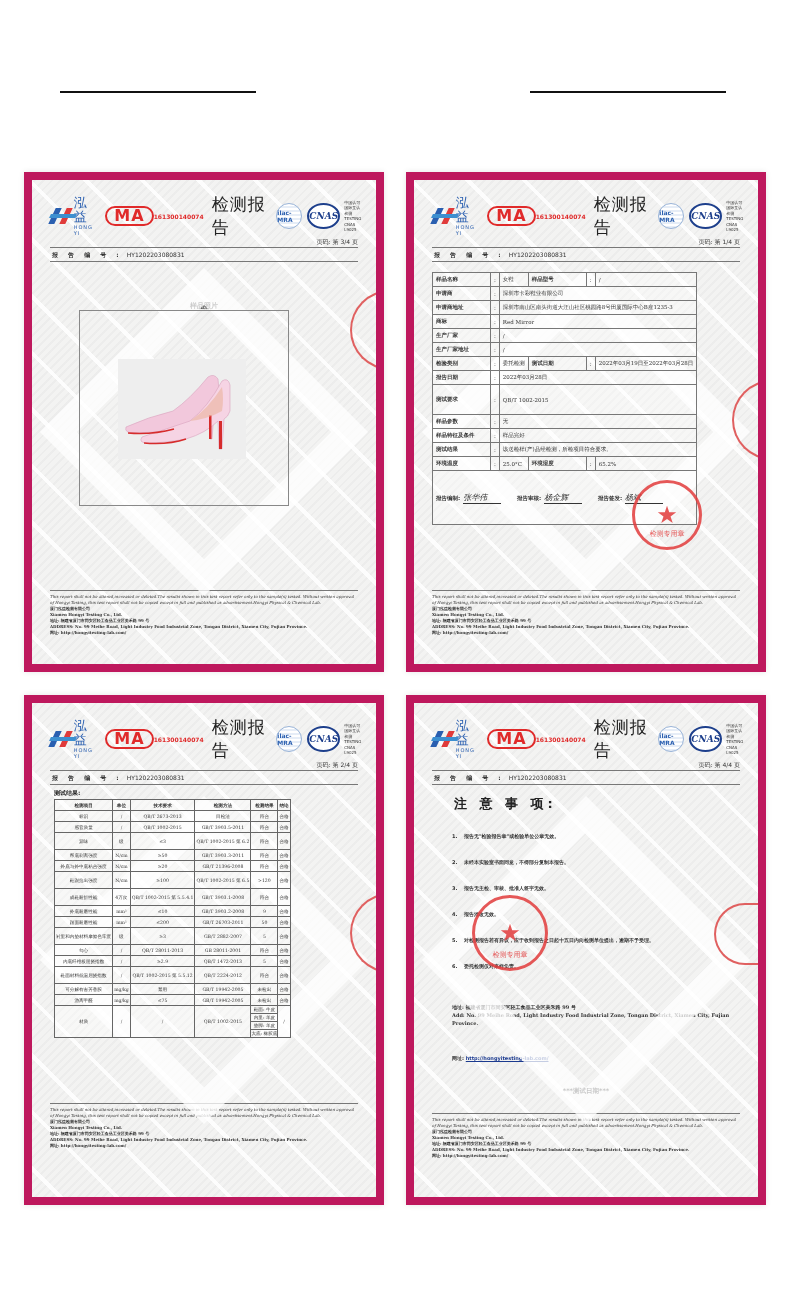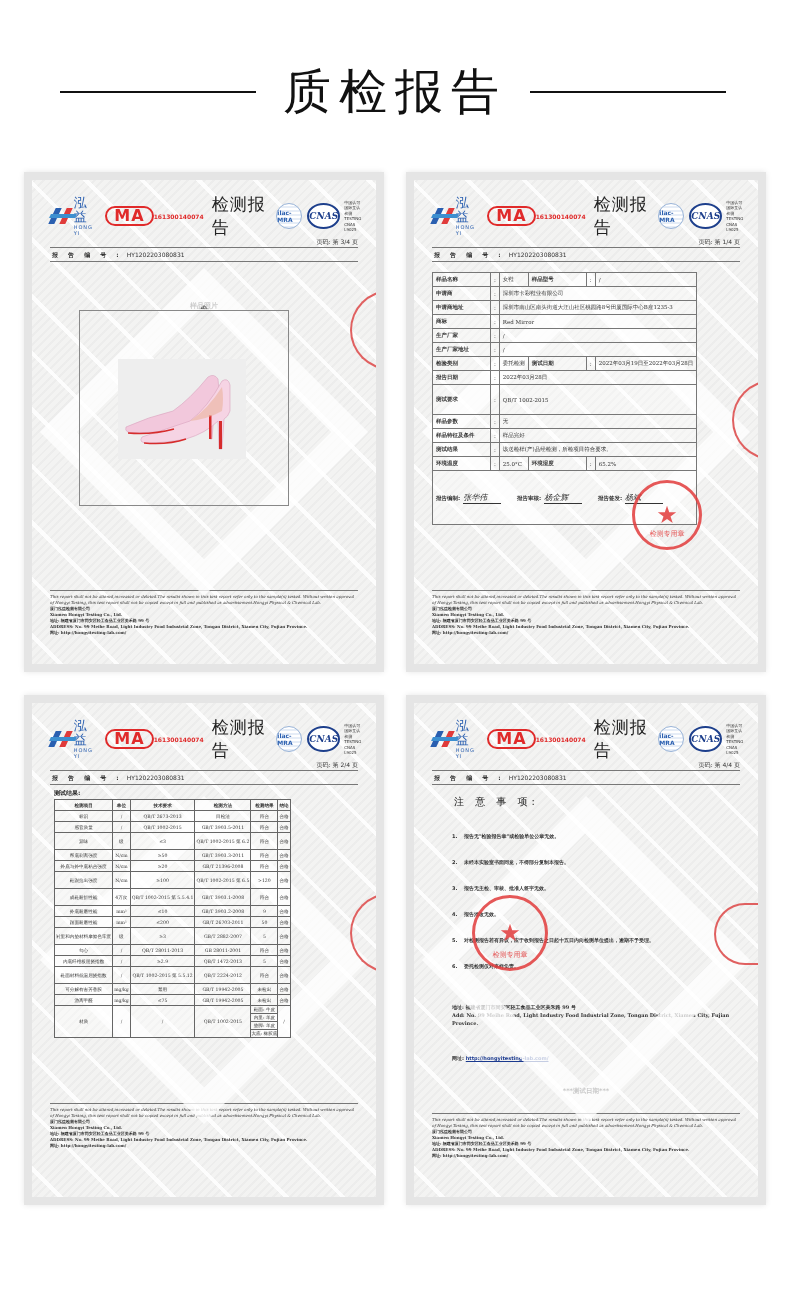--- a/index.html
+++ b/index.html
@@ -6,21 +6,21 @@
   html, body { width: 790px; height: 1296px; background: #ffffff; overflow: hidden; }
   body { font-family: "DejaVu Serif", serif; color: #222; position: relative; }
 
   .page-header { position: absolute; top: 55px; left: 0; width: 790px; height: 80px; }
   .page-header .rule { position: absolute; top: 36px; height: 1.5px; background: #111; }
   .page-header .rule.left { left: 60px; width: 196px; }
   .page-header .rule.right { left: 530px; width: 196px; }
   .page-header .title { position: absolute; left: 0; width: 790px; top: 0; text-align: center;
     font-family: "DejaVu Serif", serif; font-size: 48px; letter-spacing: 8px; color: #111; font-weight: normal; line-height: 72px; }
 
-  .card { position: absolute; width: 360px; height: 500px; background: #e5e5e5;
+  .card { position: absolute; width: 360px; height: 500px; background: #be185d;
     box-shadow: 0 0 6px rgba(0,0,0,0.10); padding: 8px; }
   .sheet { position: relative; width: 100%; height: 100%; overflow: hidden;
     background-color: #f3f3f2;
     background-image:
       repeating-linear-gradient(45deg, rgba(255,255,255,0.0) 0 18px, rgba(255,255,255,0.85) 18px 22px, rgba(255,255,255,0.0) 22px 40px),
       repeating-linear-gradient(-45deg, rgba(225,225,225,0.35) 0 2px, rgba(255,255,255,0) 2px 6px);
   }
   .sheet::after { content: ""; position: absolute; left: 50%; top: 52%; width: 180px; height: 180px;
     transform: translate(-50%,-50%) rotate(45deg); border: 26px solid rgba(255,255,255,0.75); pointer-events: none; }
 
@@ -85,34 +85,33 @@
   .results-label { position: absolute; top: 86px; left: 22px; font-size: 6px; font-weight: bold; font-family: "DejaVu Sans", sans-serif; }
   .results-table { position: absolute; top: 96px; left: 22px; right: 22px; border-collapse: collapse; font-size: 4.6px; z-index: 1; }
   .results-table th, .results-table td { border: 1px solid #666; text-align: center; padding: 1px 1px; font-family: "DejaVu Serif", serif; color: #333; background: rgba(255,255,255,0.4); }
   .results-table th { font-weight: bold; height: 11px; font-family: "DejaVu Sans", sans-serif; }
   .results-table td { height: 11px; }
   .results-table td.tall { height: 17px; }
   .mat-list div { border-bottom: 1px solid #666; padding: 1px 0; }
   .mat-list div:last-child { border-bottom: none; }
 
   
-  .notice-title { position: absolute; top: 92px; left: 40px; font-size: 10px; font-weight: normal; letter-spacing: 4px; font-family: "DejaVu Sans", sans-serif; }
+  .notice-title { position: absolute; top: 92px; left: 40px; font-size: 13px; font-weight: bold; letter-spacing: 4px; font-family: "DejaVu Sans", sans-serif; }
   .notice-item { position: absolute; left: 38px; right: 20px; font-size: 5px; font-family: "DejaVu Sans", sans-serif; font-weight: bold; color: #333; z-index: 1; }
   .notice-item span.n { display: inline-block; width: 12px; }
   .addr { position: absolute; left: 38px; right: 24px; font-size: 5px; line-height: 8px; font-family: "DejaVu Serif", serif; font-weight: bold; color: #333; }
   .url { position: absolute; left: 38px; font-size: 5px; font-family: "DejaVu Sans", sans-serif; font-weight: bold; color: #333; }
   .url a { color: #1b3a8f; text-decoration: underline; }
   .end-mark { position: absolute; left: 0; right: 0; text-align: center; font-size: 6.5px; font-weight: bold; font-family: "DejaVu Sans", sans-serif; }
 </style>
 </head>
 <body>
 
 <div class="page-header">
   <div class="rule left"></div>
-  <div class="title">质检报告</div>
   <div class="rule right"></div>
 </div>
 
 <div class="card" style="left:24px; top:172px; height:500px;">
   <div class="sheet">
     <div class="logo-row">
       <div class="hy-logo">
         <div class="hy-mark">
             <span class="b1"></span>
             <span class="b2"></span>

